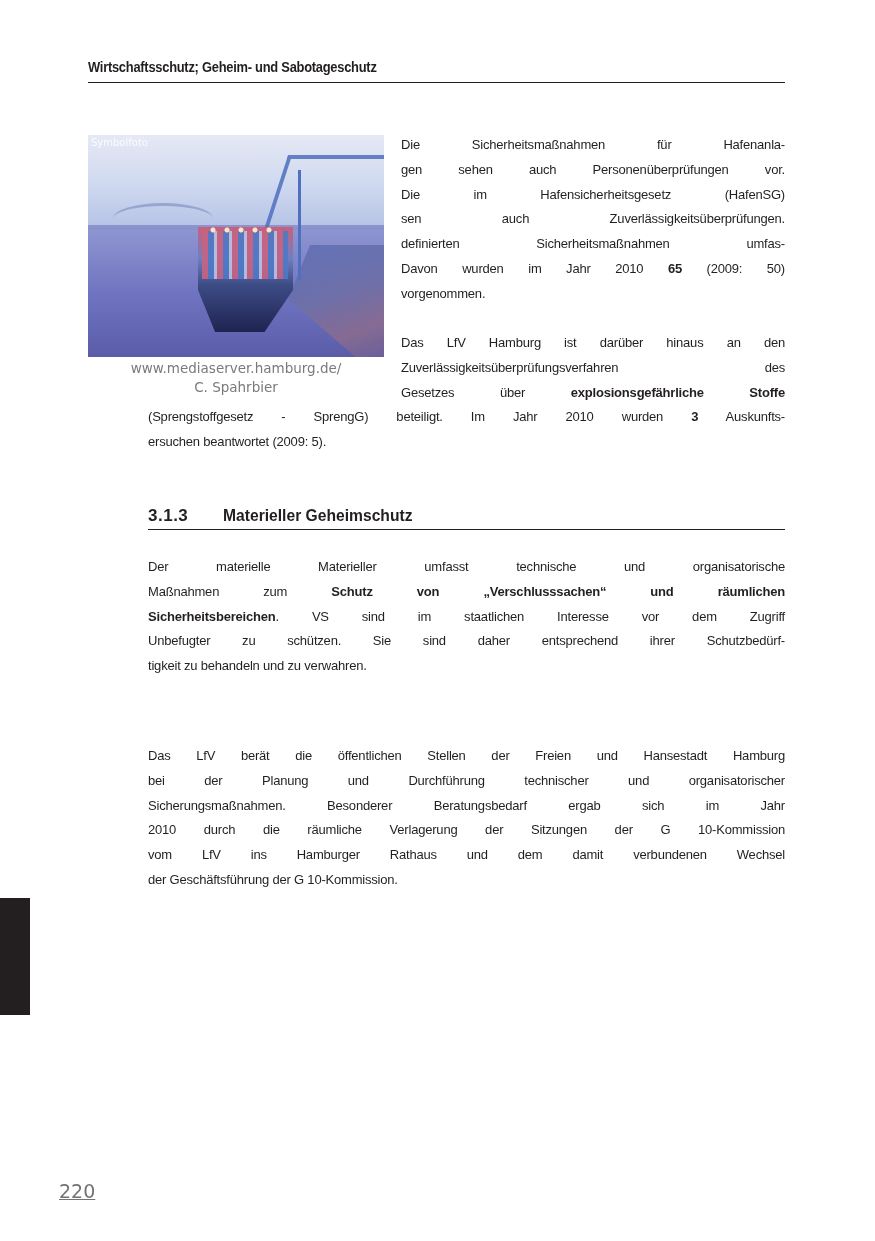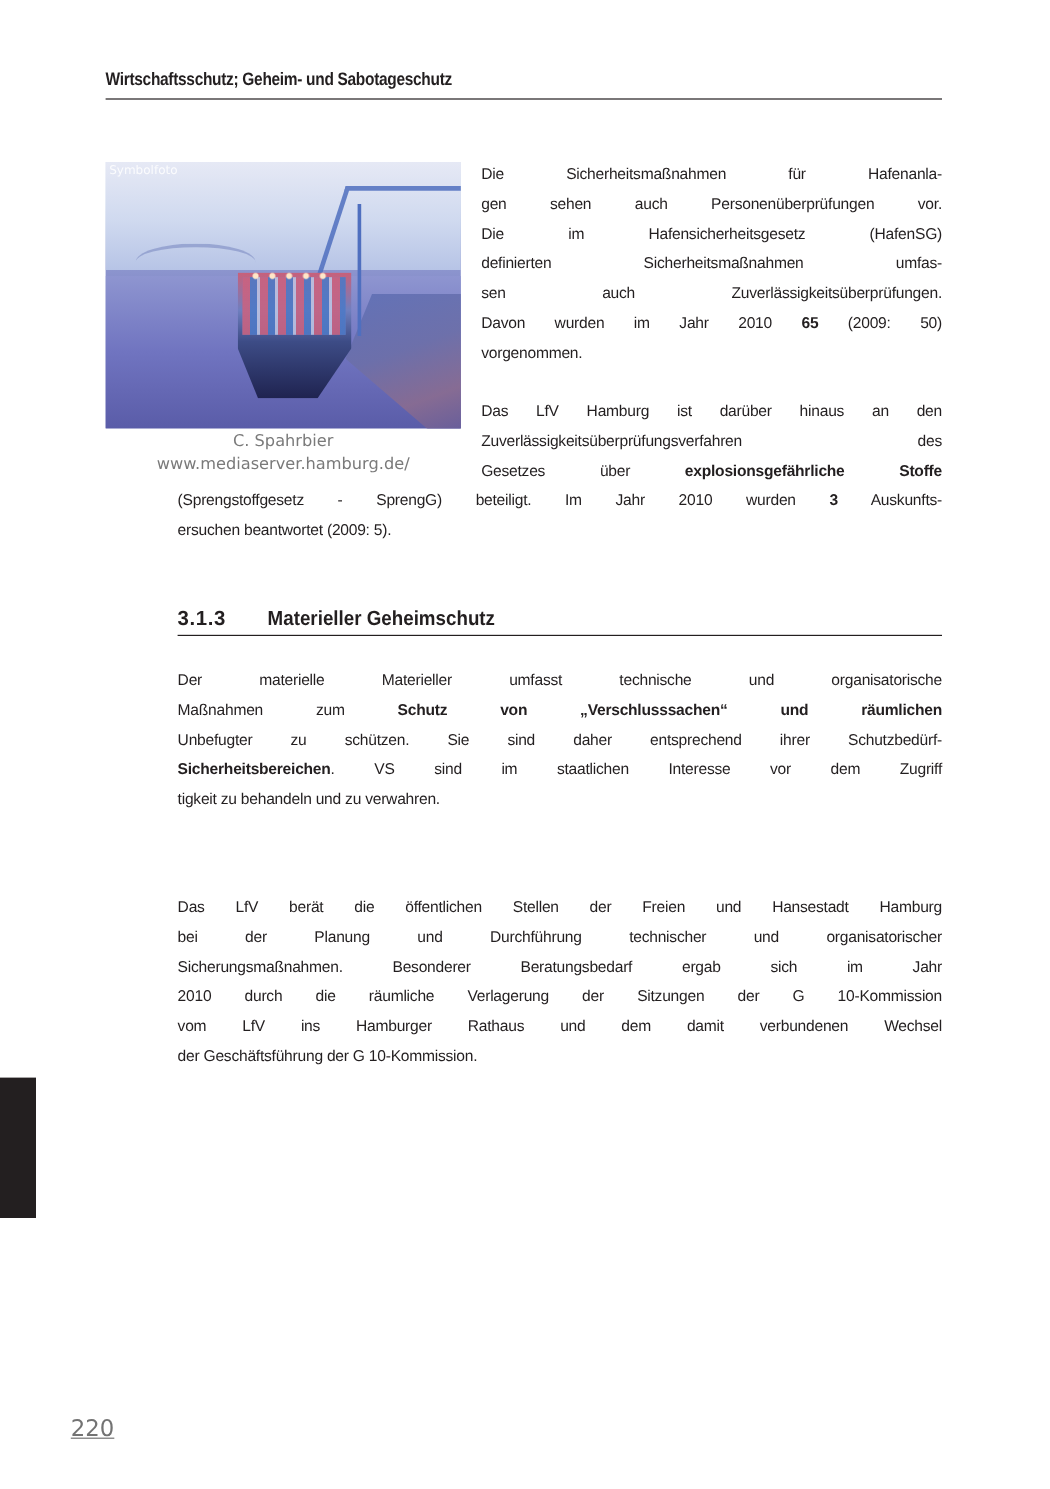--- a/index.html
+++ b/index.html
@@ -213,30 +213,30 @@
   <div class="fig-water"></div>
   <div class="fig-quay"></div>
   <div class="fig-crane"></div>
   <div class="fig-crane2"></div>
   <div class="fig-ship"></div>
   <div class="fig-containers"></div>
   <div class="fig-lights"></div>
   <div class="fig-caption-overlay">Symbolfoto</div>
 </div>
 <div class="fig-credit">
+  <span class="line">www.mediaserver.hamburg.de/</span>
   <span class="line">C. Spahrbier</span>
-  <span class="line">www.mediaserver.hamburg.de/</span>
 </div>
 
 <div class="body-text para-right">
   <span class="justify-line">Die Sicherheitsmaßnahmen für Hafenanla-</span>
   <span class="justify-line">gen sehen auch Personenüberprüfungen vor.</span>
   <span class="justify-line">Die im Hafensicherheitsgesetz (HafenSG)</span>
+  <span class="justify-line">sen auch Zuverlässigkeitsüberprüfungen.</span>
   <span class="justify-line">definierten Sicherheitsmaßnahmen umfas-</span>
-  <span class="justify-line">sen auch Zuverlässigkeitsüberprüfungen.</span>
   <span class="justify-line"><span>Davon wurden im Jahr 2010 </span><b>65</b><span> (2009: 50)</span></span>
   <span class="line">vorgenommen.</span>
 </div>
 
 <div class="body-text para-wrap-right">
   <span class="justify-line">Das LfV Hamburg ist darüber hinaus an den</span>
   <span class="justify-line">Zuverlässigkeitsüberprüfungsverfahren des</span>
   <span class="justify-line"><span>Gesetzes über </span><b>explosionsgefährliche Stoffe</b></span>
 </div>
 <div class="body-text para-wrap-full">
@@ -245,22 +245,22 @@
 </div>
 
 <div class="section-heading">
   <span class="section-number">3.1.3</span><span class="section-title">Materieller Geheimschutz</span>
 </div>
 <div class="section-rule"></div>
 
 <div class="body-text para-3">
   <span class="justify-line">Der materielle Materieller umfasst technische und organisatorische</span>
   <span class="justify-line"><span>Maßnahmen zum </span><b>Schutz von „Verschlusssachen“ und räumlichen</b></span>
+  <span class="justify-line"><b>Sicherheitsbereichen</b><span>. VS sind im staatlichen Interesse vor dem Zugriff</span></span>
   <span class="justify-line">Unbefugter zu schützen. Sie sind daher entsprechend ihrer Schutzbedürf-</span>
-  <span class="justify-line"><b>Sicherheitsbereichen</b><span>. VS sind im staatlichen Interesse vor dem Zugriff</span></span>
   <span class="line">tigkeit zu behandeln und zu verwahren.</span>
 </div>
 
 <div class="body-text para-4">
   <span class="justify-line">Das LfV berät die öffentlichen Stellen der Freien und Hansestadt Hamburg</span>
   <span class="justify-line">bei der Planung und Durchführung technischer und organisatorischer</span>
   <span class="justify-line">Sicherungsmaßnahmen. Besonderer Beratungsbedarf ergab sich im Jahr</span>
   <span class="justify-line">2010 durch die räumliche Verlagerung der Sitzungen der G 10-Kommission</span>
   <span class="justify-line">vom LfV ins Hamburger Rathaus und dem damit verbundenen Wechsel</span>
   <span class="line">der Geschäftsführung der G 10-Kommission.</span>

